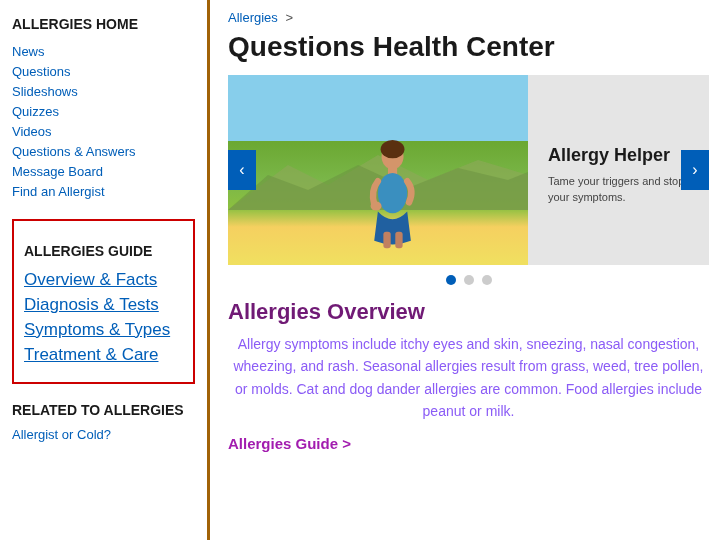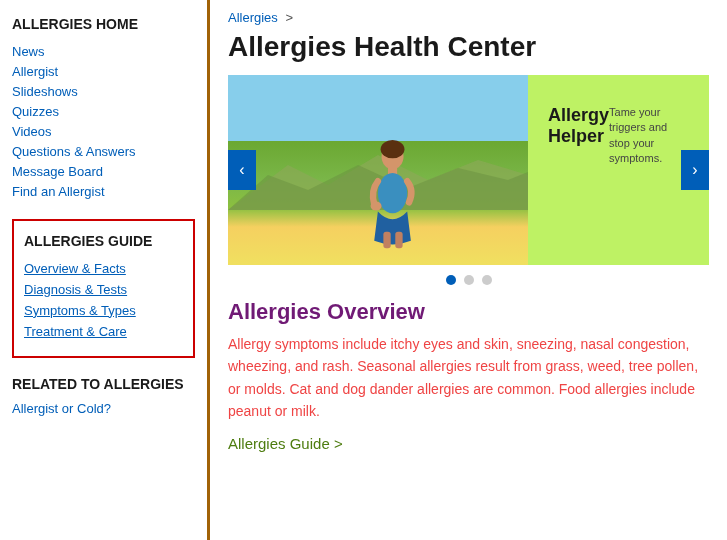--- a/index.html
+++ b/index.html
@@ -48,21 +48,21 @@
 
     .sidebar-nav a {
       color: #005eb8;
       text-decoration: none;
       font-size: 13px;
     }
 
     
     .guide-box {
       border: 2px solid #cc0000;
-      padding: 12px 10px 12px 10px;
+      padding: 22px 10px 12px 10px;
       margin-bottom: 18px;
     }
 
     .guide-box .guide-title {
       font-weight: 700;
       font-size: 14px;
       color: #1a1a1a;
       margin-bottom: 10px;
       line-height: 1.2;
     }
@@ -71,21 +71,21 @@
       list-style: none;
     }
 
     .guide-box ul li {
       margin-bottom: 5px;
     }
 
     .guide-box ul li a {
       color: #005eb8;
       text-decoration: underline;
-      font-size: 13px;
+      font-size: 17px;
     }
 
     .related-section .related-title {
       font-weight: 700;
       font-size: 14px;
       color: #1a1a1a;
       margin-bottom: 8px;
       line-height: 1.2;
     }
 
@@ -195,24 +195,24 @@
       cursor: pointer;
       font-size: 16px;
       display: flex;
       align-items: center;
       justify-content: center;
       z-index: 10;
     }
 
     .hero-text-panel {
       flex: 1;
-      background: #bef264;
+      background: #e5e5e5;
       padding: 30px 20px 20px 20px;
       display: flex;
-      flex-direction: row;
+      flex-direction: column;
       justify-content: center;
     }
 
     .hero-text-panel .panel-title {
       font-size: 18px;
       font-weight: 700;
       color: #1a1a1a;
       margin-bottom: 8px;
     }
 
@@ -244,29 +244,30 @@
     
     .overview-title {
       font-size: 22px;
       font-weight: 700;
       color: #701a75;
       margin-bottom: 8px;
     }
 
     .overview-text {
       font-size: 14px;
-      color: #ef4444;
+      color: #8b5cf6;
       line-height: 1.6;
       margin-bottom: 12px;
+      text-align: center;
     }
 
     .guide-link {
       font-size: 15px;
-      font-weight: 400;
-      color: #4d7c0f;
+      font-weight: 700;
+      color: #a21caf;
       text-decoration: none;
     }
 
     
     .person-svg {
       width: 65px;
       height: 110px;
     }
   </style>
 </head>
@@ -274,21 +275,21 @@
 
 <div class="layout">
 
   <aside class="sidebar">
     <div class="sidebar-section-title">ALLERGIES HOME</div>
     <ul class="sidebar-nav">
       <li>
         <a href="#">News</a>
       </li>
       <li>
-        <a href="#">Allergist</a>
+        <a href="#">Questions</a>
       </li>
       <li>
         <a href="#">Slideshows</a>
       </li>
       <li>
         <a href="#">Quizzes</a>
       </li>
       <li>
         <a href="#">Videos</a>
       </li>
@@ -326,21 +327,21 @@
       <a href="#">Allergist or Cold?</a>
     </div>
   </aside>
 
   <main class="main-content">
     <div class="breadcrumb">
       <a href="#">Allergies</a>
       <span>&gt;</span>
     </div>
 
-    <h1 class="page-title">Allergies Health Center</h1>
+    <h1 class="page-title">Questions Health Center</h1>
 
     <div class="hero-area">
 
       <button class="hero-nav-left">‹</button>
 
       <div class="hero-image">
         <div class="field-bg"></div>
 
         <svg class="mountains" viewBox="0 0 300 60" xmlns="http://www.w3.org/2000/svg" style="position:absolute;bottom:55px;left:0;right:0;height:60px;width:100%;">
           <polygon points="0,60 60,15 100,35 150,5 200,30 250,10 300,25 300,60" fill="#8aaa55" opacity="0.7"></polygon>

